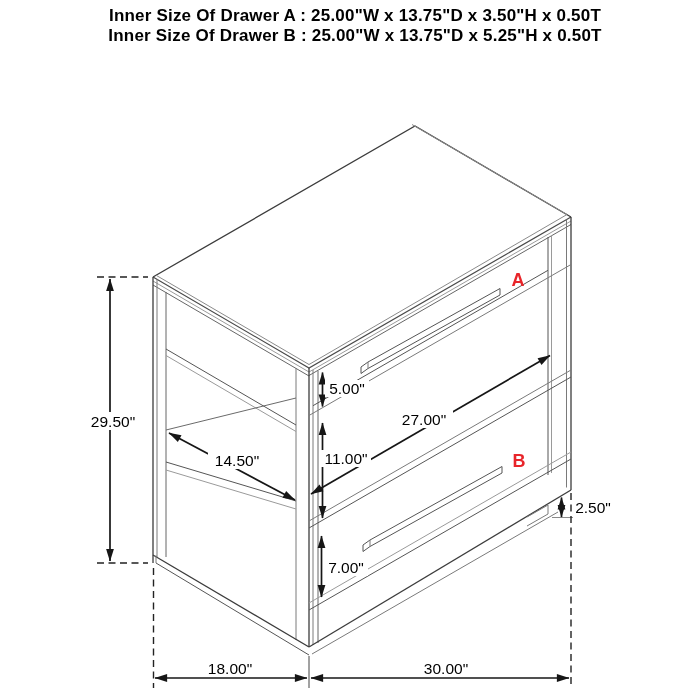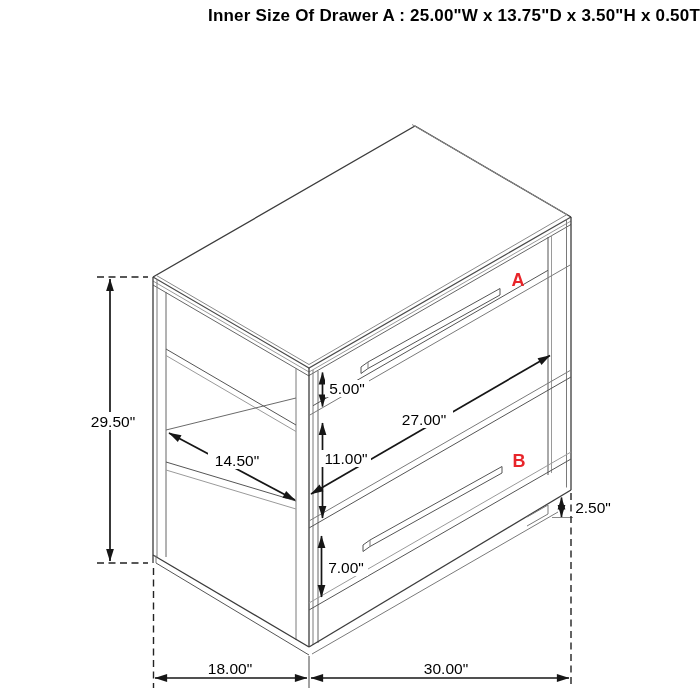--- a/index.html
+++ b/index.html
@@ -2,34 +2,35 @@
 <html><head>
 <meta charset="utf-8">
 <style>
   html,body{margin:0;padding:0;background:#ffffff;}
   #canvas{
     position:relative;width:700px;height:700px;background:#ffffff;overflow:hidden;
     font-family:"Liberation Sans", sans-serif;
   }
   #title-block{
     position:absolute;top:6px;left:0;width:700px;padding-left:10px;box-sizing:border-box;
-    text-align:right;font-weight:bold;font-size:17px;line-height:20px;color:#000;
+    text-align:center;font-weight:bold;font-size:17px;line-height:20px;color:#000;
     letter-spacing:0.2px;
   }
   svg{position:absolute;top:0;left:0;}
   .dimtext{font-size:15.5px;fill:#000;}
   .redlabel{font-size:18px;font-weight:bold;fill:#e8252a;}
 </style>
 </head>
 <body>
 
 <div id="canvas">
 
   <div id="title-block">
     <div>Inner Size Of Drawer A : 25.00"W x 13.75"D x 3.50"H x 0.50T</div>
+    <div>Inner Size Of Drawer B : 25.00"W x 13.75"D x 5.25"H x 0.50T</div>
   </div>
 
   <svg width="700" height="700" viewBox="0 0 700 700">
     <defs>
       <marker id="arr" viewBox="0 0 14 10" refX="12.6" refY="5" markerWidth="14" markerHeight="10" orient="auto-start-reverse" markerUnits="userSpaceOnUse">
         <path d="M0.5,1.1 L13,5 L0.5,8.9 Z" fill="#161616"></path>
       </marker>
     </defs>
 
     <g fill="none">

